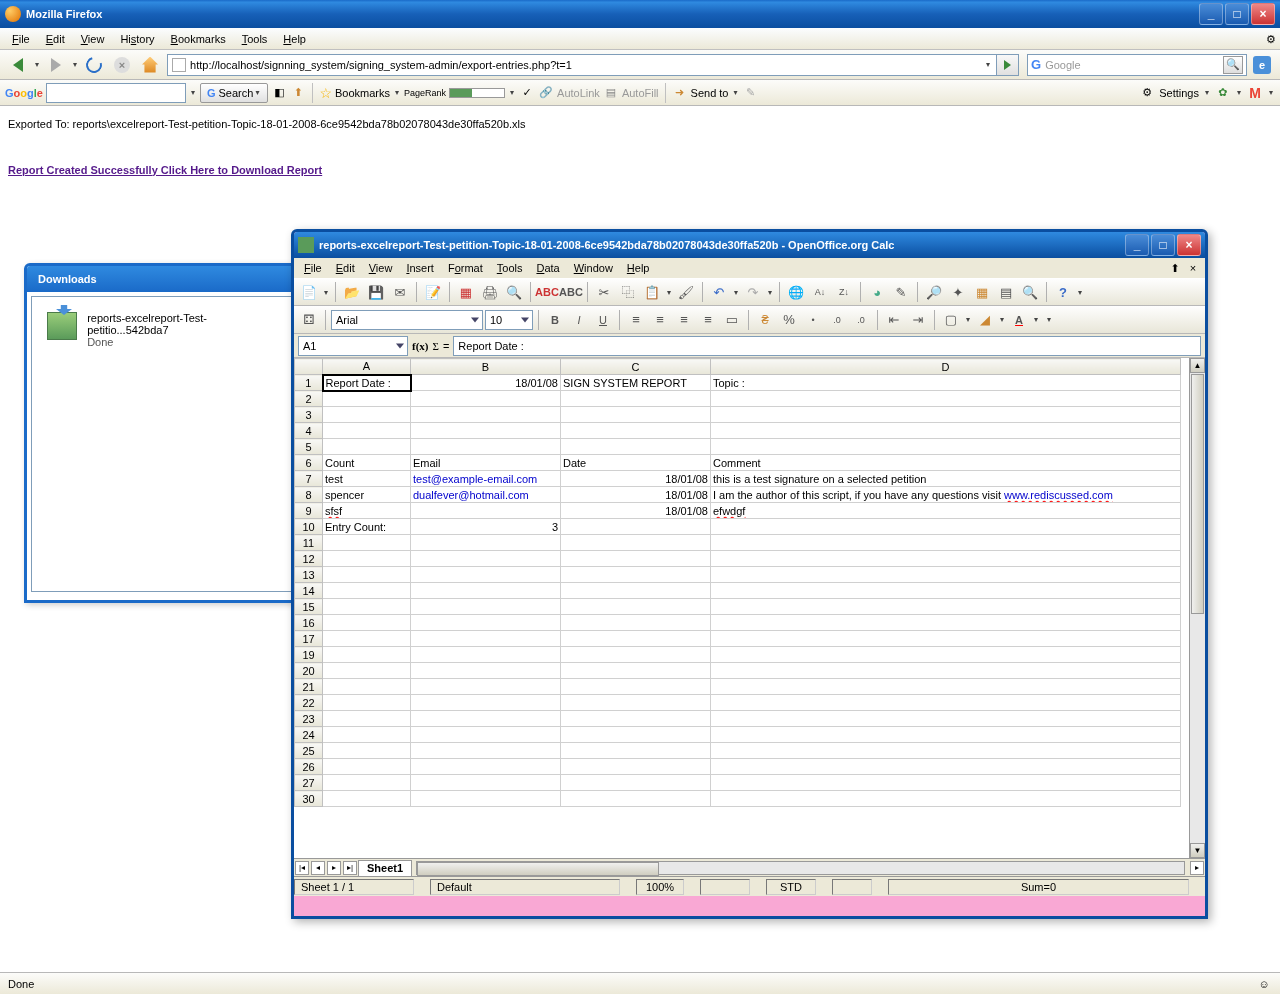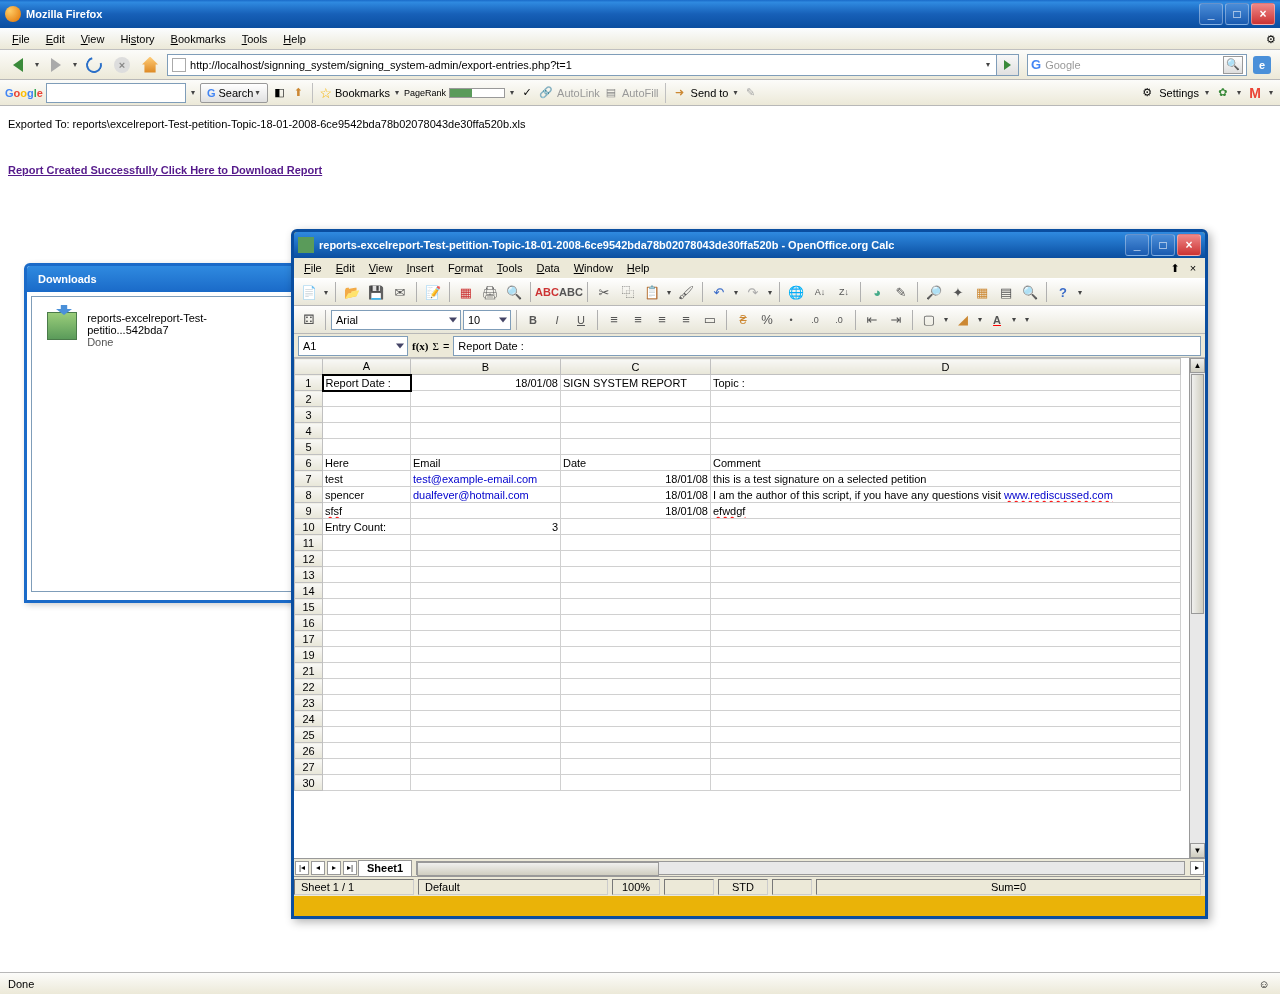--- a/index.html
+++ b/index.html
@@ -35,21 +35,21 @@
 .btn{height:20px;border:1px solid #999;background:linear-gradient(#fff,#e0e0e0);padding:0 6px;display:flex;align-items:center;border-radius:2px;}
 .content{padding:10px 8px;line-height:1.5;font-family:"Times New Roman";font-size:16px;}
 .content a{color:#551a8b;font-weight:bold;text-decoration:underline;}
 .dl-win{position:absolute;left:24px;top:263px;width:275px;height:340px;border:3px solid #1a6ac8;border-radius:6px 6px 0 0;background:#fff;box-shadow:2px 2px 6px rgba(0,0,0,.2);}
 .dl-title{height:26px;background:linear-gradient(#2f8ae0,#1a6ac8);color:#fff;font-weight:bold;display:flex;align-items:center;padding:0 6px;border-radius:3px 3px 0 0;font-family:"Trebuchet MS";font-size:13px;}
 .dl-title .logo{margin-right:5px;}
 .dl-body{padding:15px;border:1px solid #7f9db9;margin:4px;height:296px;}
 .dl-item{display:flex;gap:10px;}
 .dl-icon{width:32px;height:28px;background:linear-gradient(#9acd7a,#5a9b5a);border:1px solid #4a7b4a;position:relative;}
 .dl-icon::before{content:"";position:absolute;top:-8px;left:8px;width:16px;height:10px;background:#4a90d9;clip-path:polygon(30% 0,70% 0,70% 40%,100% 40%,50% 100%,0 40%,30% 40%);}
-.calc-win{position:absolute;left:291px;top:229px;width:917px;height:690px;border:3px solid #0a4ea0;border-radius:6px 6px 0 0;background:#eab308;box-shadow:3px 3px 10px rgba(0,0,0,.3);}
+.calc-win{position:absolute;left:291px;top:229px;width:917px;height:690px;border:3px solid #0a4ea0;border-radius:6px 6px 0 0;background:#f9a8d4;box-shadow:3px 3px 10px rgba(0,0,0,.3);}
 .calc-title{height:26px;background:linear-gradient(#2f8ae0,#0a4ea0);color:#fff;font-weight:bold;display:flex;align-items:center;padding:0 4px;border-radius:3px 3px 0 0;font-family:"Trebuchet MS";font-size:12px;}
 .calc-title .cicon{width:16px;height:16px;background:#5a9b5a;margin-right:5px;}
 .calc-menu{height:20px;background:#ece9d8;display:flex;align-items:center;padding:0 4px;gap:2px;}
 .calc-menu span{padding:1px 6px;}
 .calc-tb{height:28px;background:linear-gradient(#fefefe,#e8e6d8);border-top:1px solid #fff;border-bottom:1px solid #b8b8b8;display:flex;align-items:center;padding:0 4px;gap:2px;}
 .tbic{width:22px;height:22px;display:flex;align-items:center;justify-content:center;color:#555;font-size:13px;}
 .tbsep{width:1px;height:20px;background:#b0b0b0;margin:0 3px;}
 .fmt-tb{height:28px;background:linear-gradient(#fefefe,#e8e6d8);border-bottom:1px solid #b8b8b8;display:flex;align-items:center;padding:0 4px;gap:2px;}
 .sel{height:20px;border:1px solid #7f9db9;background:#fff;padding:0 18px 0 4px;display:flex;align-items:center;position:relative;}
 .sel::after{content:"";position:absolute;right:3px;top:50%;transform:translateY(-50%);border-left:4px solid transparent;border-right:4px solid transparent;border-top:5px solid #446;}
@@ -65,21 +65,21 @@
 .grid td{border:1px solid #d0d0d0;height:16px;padding:0 2px;font-size:11px;white-space:nowrap;overflow:hidden;}
 .grid .selcell{border:2px solid #000;}
 .hlink{color:#0000cc;}
 .redsq{text-decoration:underline red wavy;}
 .tabs{height:18px;background:#ece9d8;display:flex;align-items:center;border-top:1px solid #999;}
 .tabbtn{width:14px;height:14px;border:1px solid #999;background:#fff;display:flex;align-items:center;justify-content:center;font-size:8px;margin:0 1px;}
 .tab{background:#fff;border:1px solid #999;border-bottom:none;padding:0 8px;height:16px;display:flex;align-items:center;font-weight:bold;}
 .hscroll{flex:1;height:14px;border:1px solid #999;background:#e8e8e8;margin:0 4px;position:relative;}
 .hscroll::before{content:"";position:absolute;left:0;top:0;width:240px;height:100%;background:linear-gradient(#f0f0ee,#d0cec0);border:1px solid #999;}
 .status{height:20px;background:#ece9d8;border-top:1px solid #999;display:flex;align-items:center;}
-.stbox{border:1px inset #ccc;height:16px;padding:0 6px;display:flex;align-items:center;margin-right:4px;}
+.stbox{border:1px inset #ccc;height:16px;padding:0 6px;display:flex;align-items:center;margin-right:16px;}
 .ff-status{position:absolute;bottom:0;left:0;right:0;height:22px;background:linear-gradient(#fcfcfa,#ece9d8);border-top:1px solid #b8b8b8;display:flex;align-items:center;padding:0 8px;}
 .vscroll{position:absolute;right:0;top:0;bottom:0;width:16px;background:#e8e8e8;border-left:1px solid #999;}
 .vscroll .thumb{position:absolute;left:1px;right:1px;top:16px;height:240px;background:linear-gradient(90deg,#f0f0ee,#d0cec0);border:1px solid #999;}
 .vscroll .ar{position:absolute;left:0;right:0;height:15px;background:linear-gradient(#f0f0ee,#d0cec0);border:1px solid #999;display:flex;align-items:center;justify-content:center;font-size:8px;}
 </style>
 </head>
 <body>
 
 <div class="ff-titlebar">
   <div class="logo"></div>
@@ -267,21 +267,21 @@
     <span class="tbic" style="color:#c83">▦</span>
     <span class="tbic">▤</span>
     <span class="tbic">🔍</span>
     <span class="tbsep"></span>
     <span class="tbic" style="color:#3a6bc8;font-weight:bold">?</span>
     <span class="drop">▾</span>
   </div>
   <div class="fmt-tb">
     <span class="tbic">⚃</span>
     <span class="tbsep"></span>
-    <div class="sel" style="width:130px">
+    <div class="sel" style="width:152px">
         <span>Arial</span>
       </div>
     <div class="sel" style="width:48px">
         <span>10</span>
       </div>
     <span class="tbsep"></span>
     <span class="tbic">
         <b>B</b>
       </span>
     <span class="tbic">
@@ -367,21 +367,21 @@
           </tr>
           <tr>
             <th class="rh">5</th>
             <td class="" style=""></td>
             <td class="" style=""></td>
             <td class="" style=""></td>
             <td class="" style=""></td>
           </tr>
           <tr>
             <th class="rh">6</th>
-            <td class="" style="">Here</td>
+            <td class="" style="">Count</td>
             <td class="" style="">Email</td>
             <td class="" style="">Date</td>
             <td class="" style="">Comment</td>
           </tr>
           <tr>
             <th class="rh">7</th>
             <td class="" style="">test</td>
             <td class="" style=""><span class="hlink">test@example-email.com</span></td>
             <td class="" style="text-align:right">18/01/08</td>
             <td class="" style="">this is a test signature on a selected petition</td>
@@ -451,20 +451,27 @@
           </tr>
           <tr>
             <th class="rh">17</th>
             <td class="" style=""></td>
             <td class="" style=""></td>
             <td class="" style=""></td>
             <td class="" style=""></td>
           </tr>
           <tr>
             <th class="rh">19</th>
+            <td class="" style=""></td>
+            <td class="" style=""></td>
+            <td class="" style=""></td>
+            <td class="" style=""></td>
+          </tr>
+          <tr>
+            <th class="rh">20</th>
             <td class="" style=""></td>
             <td class="" style=""></td>
             <td class="" style=""></td>
             <td class="" style=""></td>
           </tr>
           <tr>
             <th class="rh">21</th>
             <td class="" style=""></td>
             <td class="" style=""></td>
             <td class="" style=""></td>

